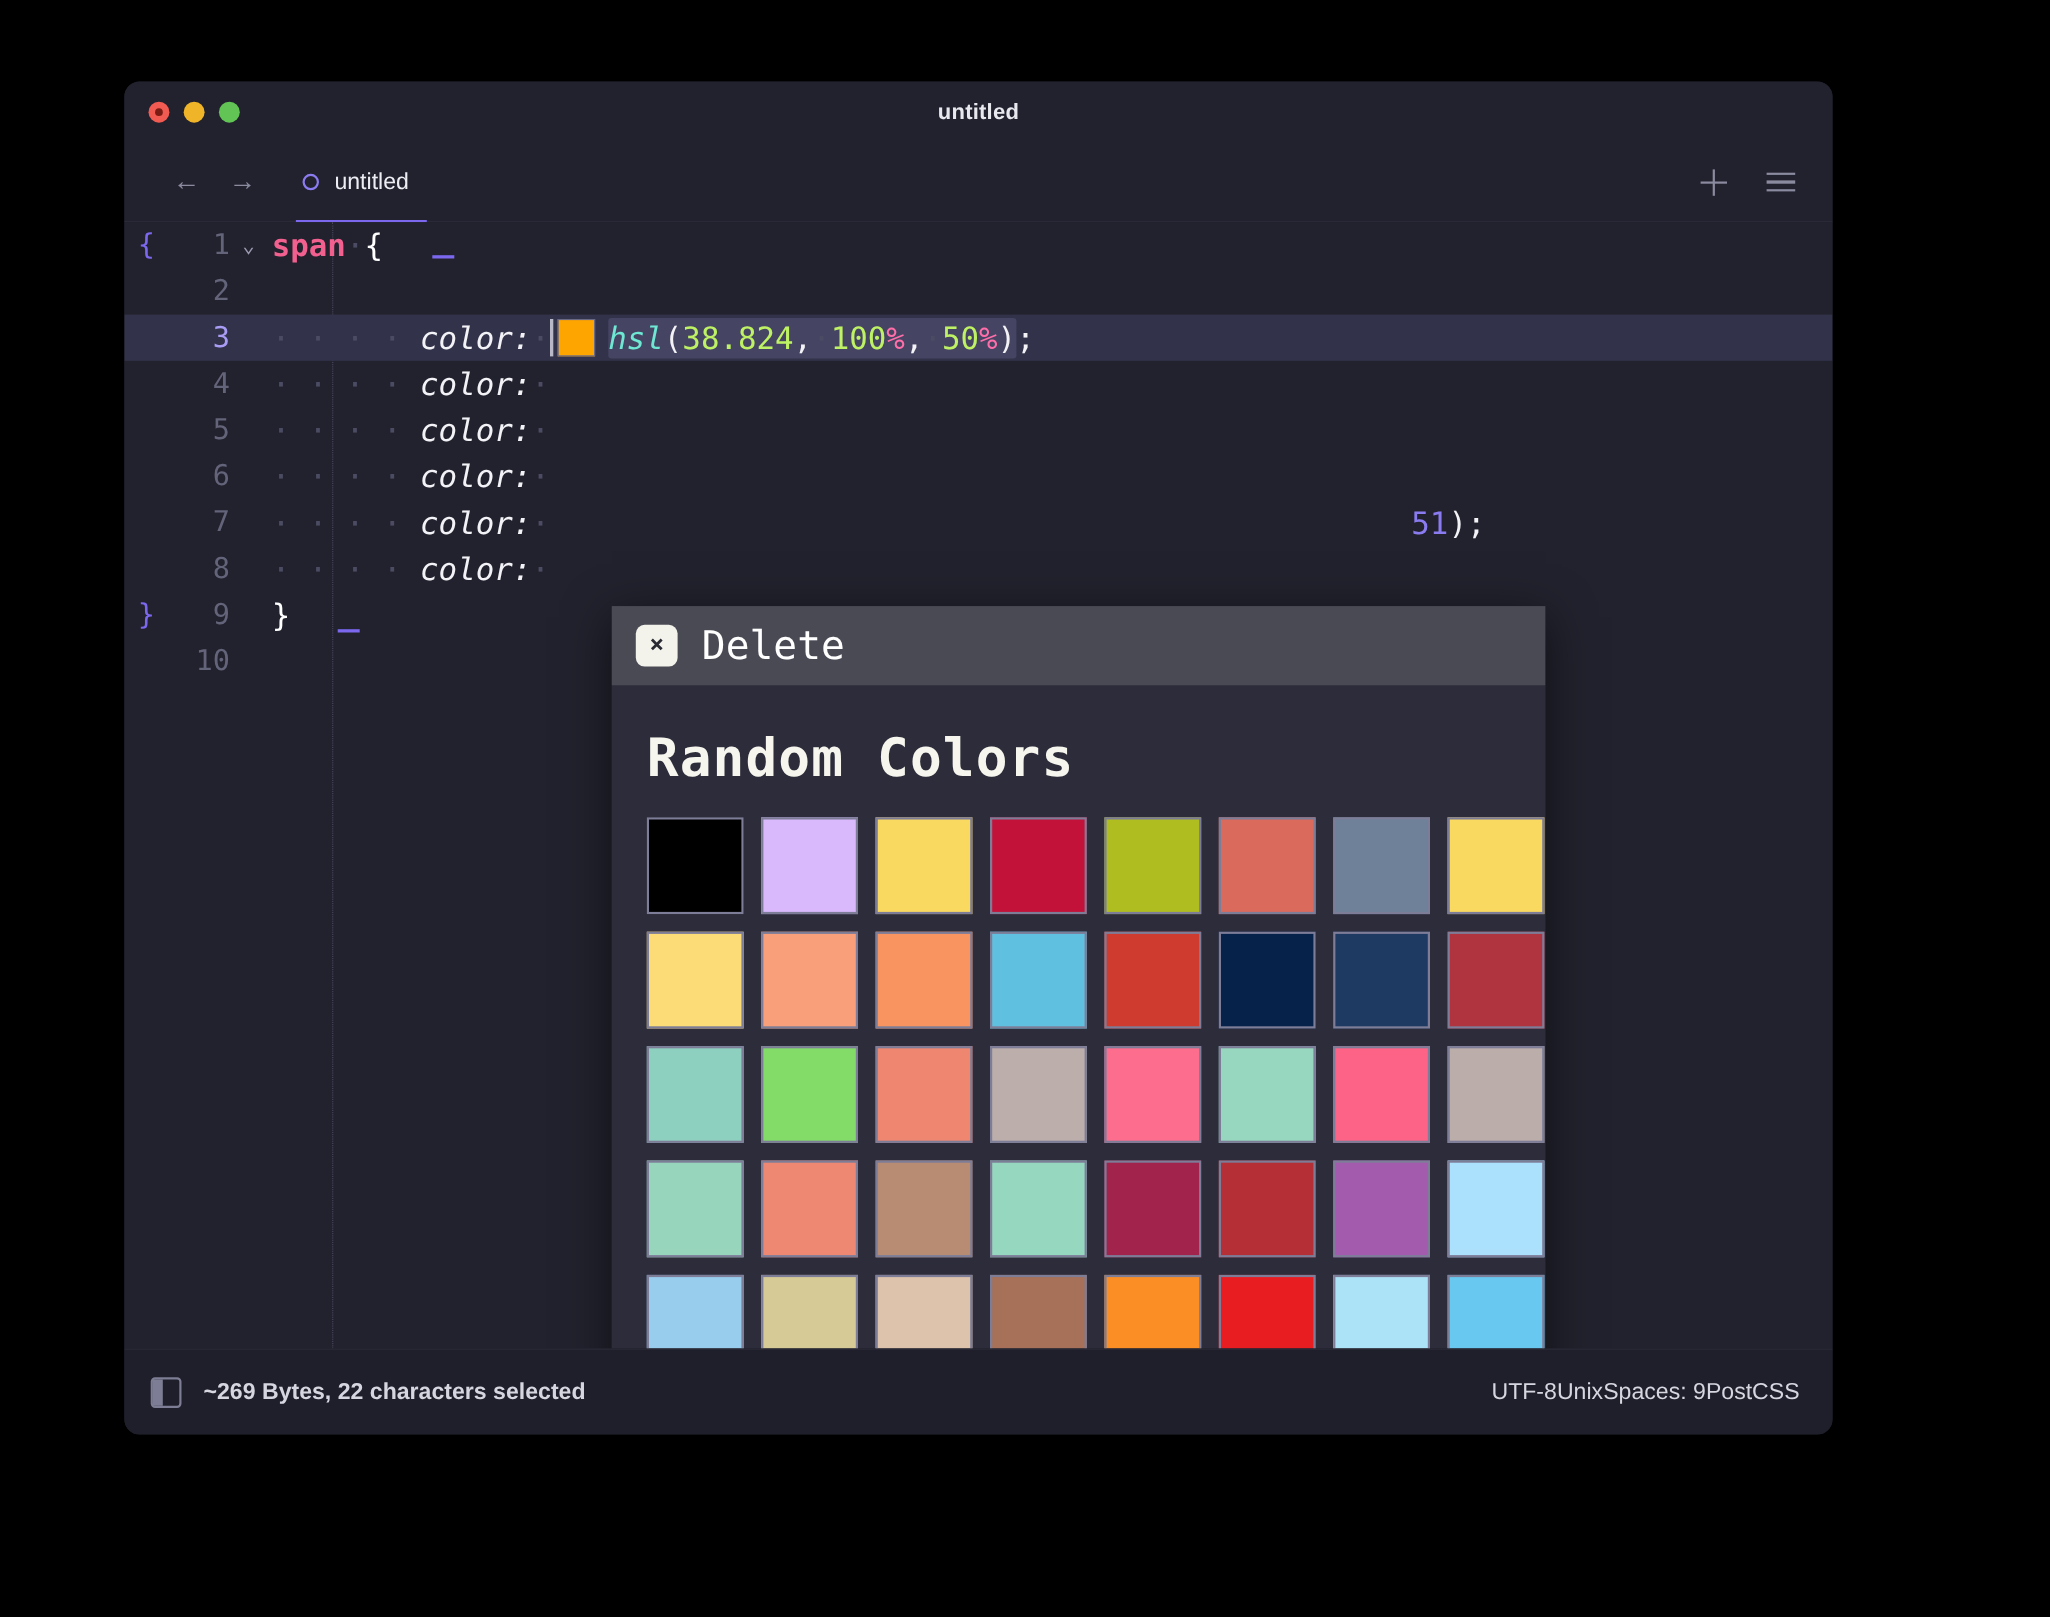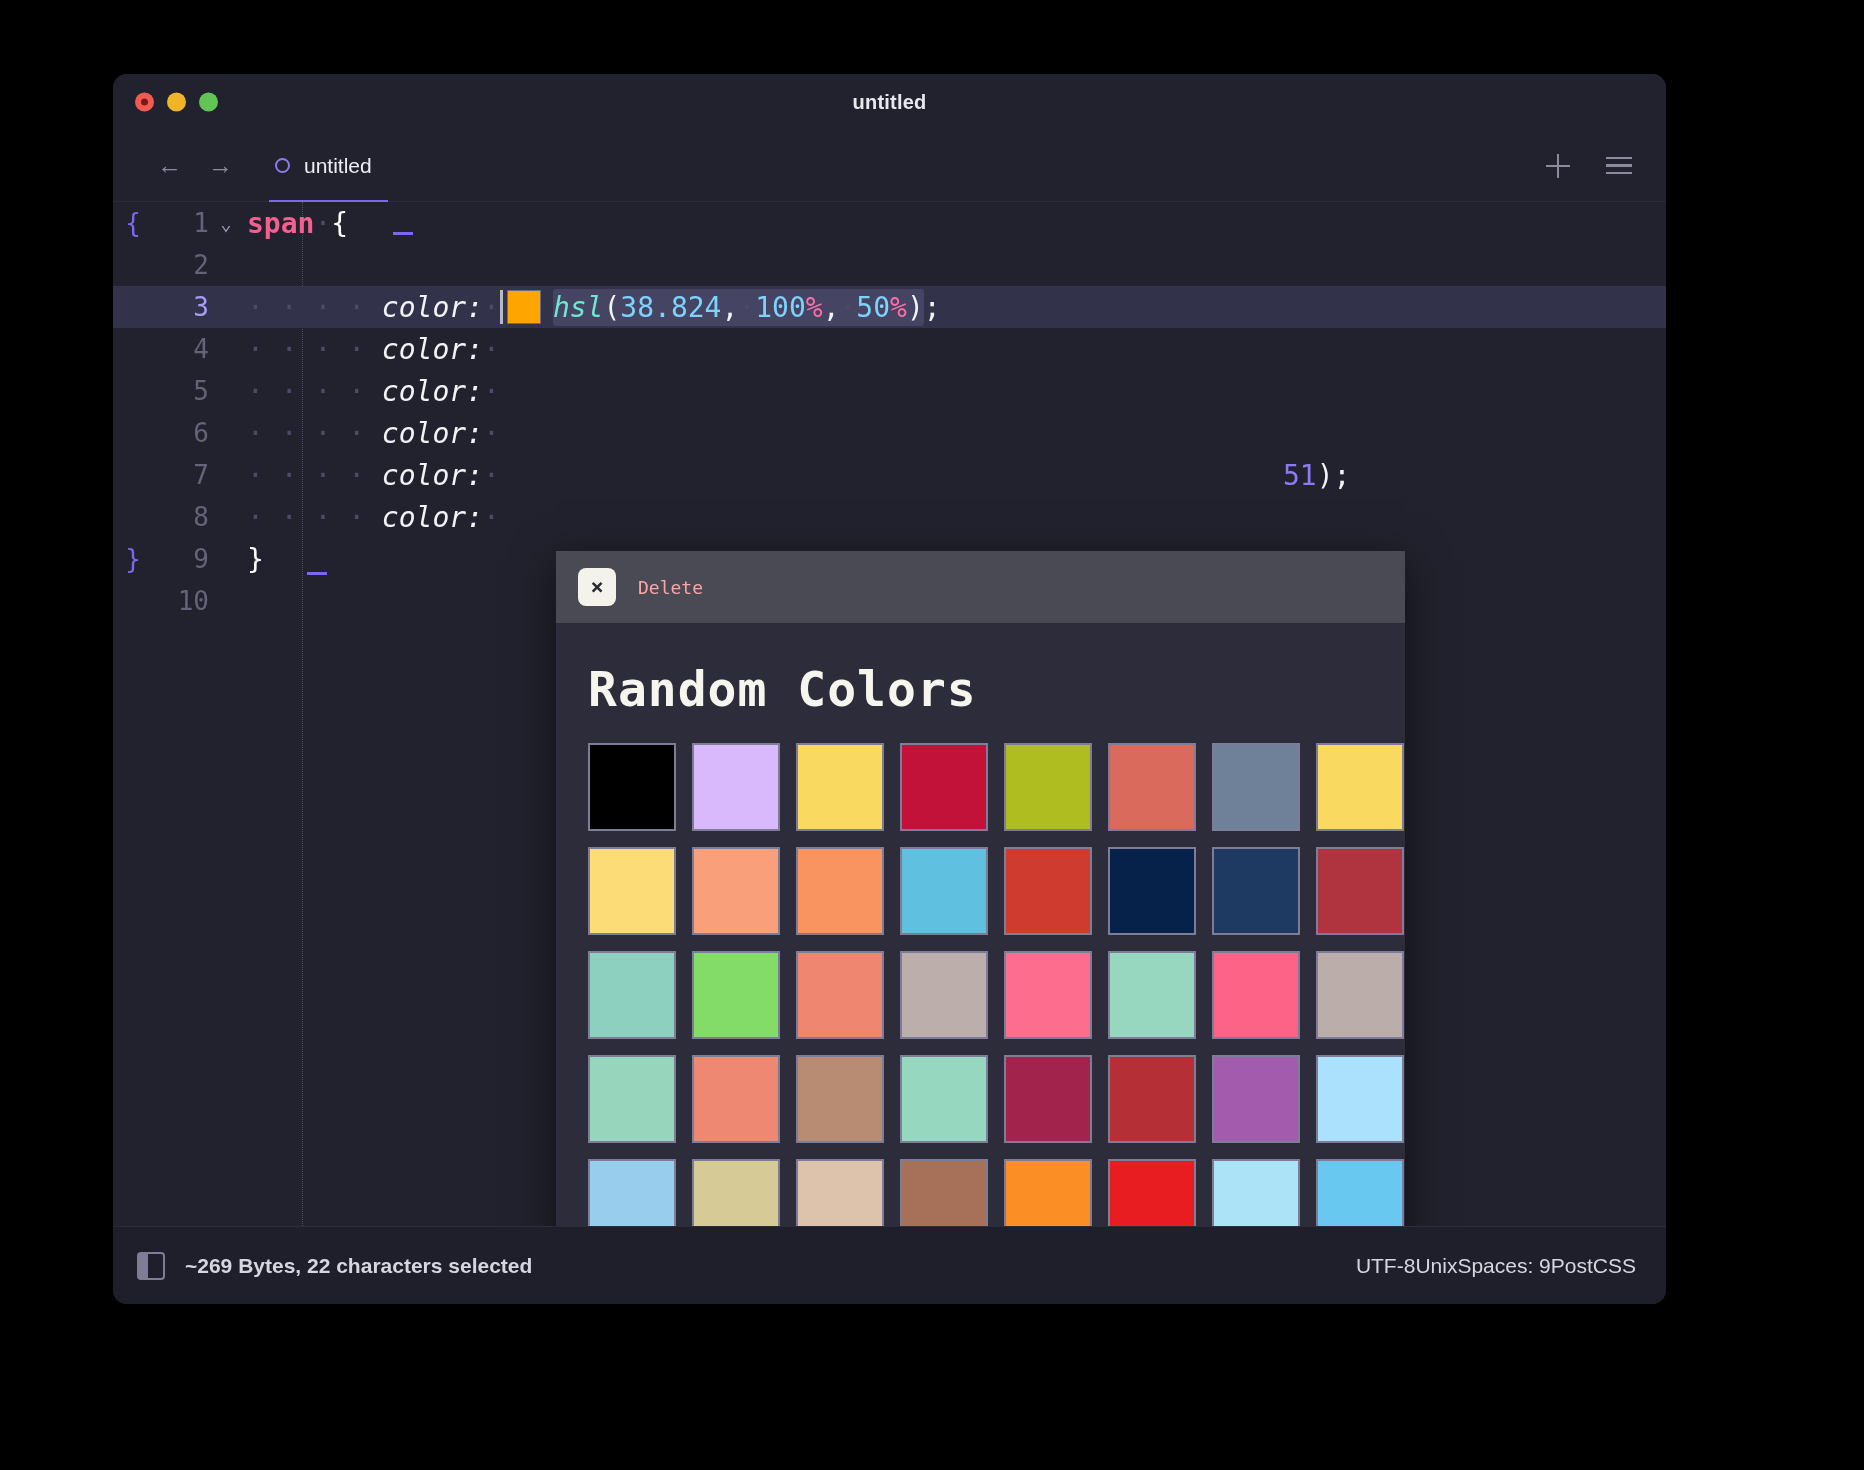--- a/index.html
+++ b/index.html
@@ -144,21 +144,21 @@
     color: #9a9ab0; font-size: 19px;
     flex: none;
   }
   .codetext { padding-left: 4px; font-style: italic; }
   .tok-sel { color: #f2608f; font-style: normal; font-weight: 600; }
   .tok-prop { color: #f2f2f7; }
   .tok-punc { color: #f2f2f7; font-style: normal; }
   .tok-brace { color: #ffffff; font-style: normal; }
   .tok-kw { color: #ff6ea9; }
   .tok-fn { color: #6ee7d3; }
-  .tok-num { color: #7dd3fc; font-style: normal; }
+  .tok-num { color: #bef264; font-style: normal; }
   .tok-pct { color: #ff6ea9; font-style: normal; }
   .ws-dot { color: #4b4b63; font-style: normal; }
   .indent-guide {
     position: absolute;
     left: 189px; top: 0; bottom: 0;
     border-left: 1.5px dotted #4a4a60;
   }
   .swatch-inline {
     display: inline-block;
     width: 34px; height: 34px;
@@ -199,23 +199,23 @@
     width: 38px; height: 38px;
     border-radius: 8px;
     background: #f3f3ec;
     color: #2a2a33;
     display: flex; align-items: center; justify-content: center;
     font-family: "DejaVu Sans Mono", monospace;
     font-size: 22px; font-weight: 700;
     line-height: 1;
   }
   .popup-title {
-    color: #fca5a5;
+    color: #ffffff;
     font-family: "DejaVu Sans Mono", monospace;
-    font-size: 18px;
+    font-size: 36px;
   }
   .popup-body { padding: 30px 32px 0 32px; }
   .popup-h1 {
     color: #f6f6ee;
     font-family: "DejaVu Sans Mono", monospace;
     font-weight: 700;
     font-size: 48px;
     letter-spacing: 1px;
     margin: 8px 0 26px 0;
   }

